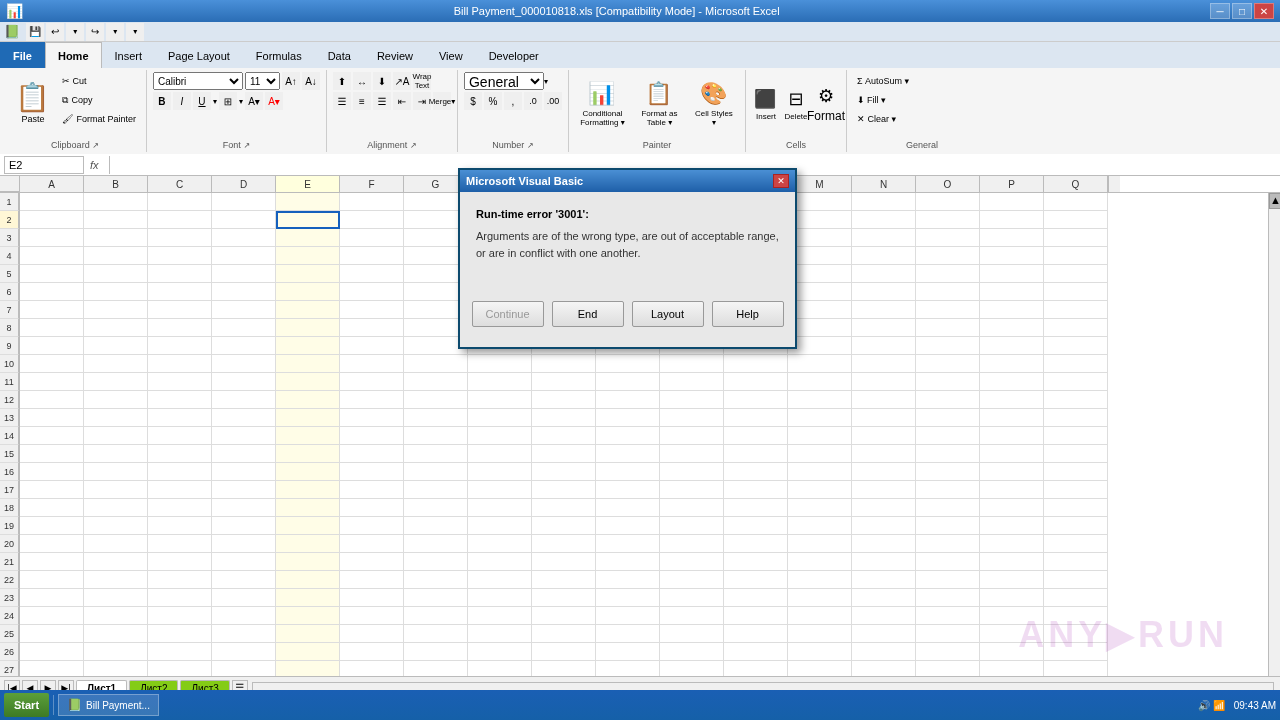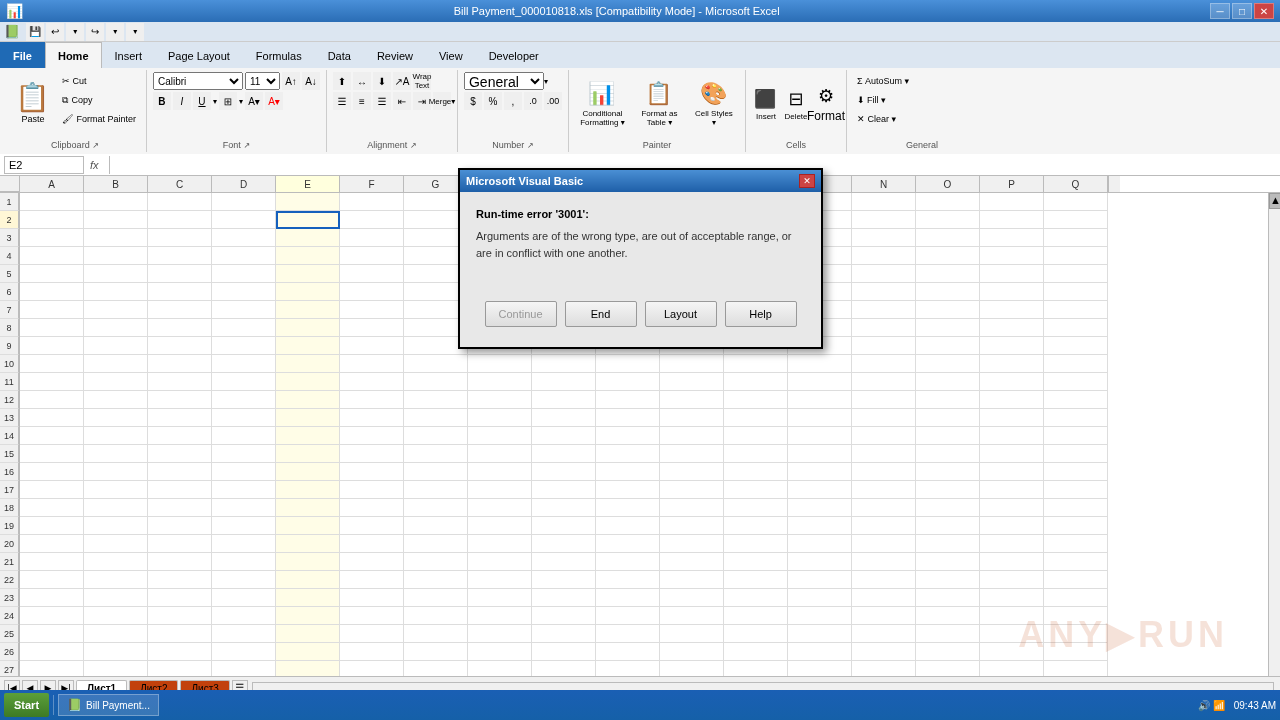--- a/index.html
+++ b/index.html
@@ -50,32 +50,32 @@
     .name-box { width: 80px; height: 18px; border: 1px solid #bbb; padding: 0 4px; font-size: 11px; }
     .formula-divider { width: 1px; height: 18px; background: #bbb; margin: 0 4px; }
     .formula-input { flex: 1; height: 18px; border: 1px solid transparent; padding: 0 4px; font-size: 11px; outline: none; }
     .col-header { min-width: 64px; border-right: 1px solid #bbb; text-align: center; font-size: 10px; display: flex; align-items: center; justify-content: center; color: #333; }
     .row-num { height: 18px; background: #f0f0f0; border-bottom: 1px solid #ddd; border-right: 1px solid #bbb; text-align: center; font-size: 9px; display: flex; align-items: center; justify-content: center; color: #333; }
     .grid-row { display: flex; height: 18px; }
     .cell { min-width: 64px; border-right: 1px solid #ddd; border-bottom: 1px solid #ddd; font-size: 10px; padding: 0 2px; display: flex; align-items: center; overflow: hidden; }
 
     
     .sheet-tabs-bar { height: 22px; background: #f0f0f0; border-top: 1px solid #bbb; display: flex; align-items: center; padding: 0 4px; gap: 2px; }
-    .sheet-tab { padding: 2px 10px; border: 1px solid #bbb; border-bottom: none; background: #c2410c; cursor: pointer; font-size: 10px; border-radius: 2px 2px 0 0; }
+    .sheet-tab { padding: 2px 10px; border: 1px solid #bbb; border-bottom: none; background: #84cc16; cursor: pointer; font-size: 10px; border-radius: 2px 2px 0 0; }
     .sheet-tab.active { background: #fff; font-weight: bold; }
     .nav-btn { width: 16px; height: 16px; border: 1px solid #bbb; background: #f0f0f0; cursor: pointer; display: flex; align-items: center; justify-content: center; font-size: 9px; }
     .scrollbar-h { flex: 1; height: 12px; background: #f0f0f0; border: 1px solid #bbb; margin: 0 2px; align-self: center; }
 
     
     .status-bar { height: 22px; background: #f0f0f0; border-top: 1px solid #bbb; display: flex; align-items: center; padding: 0 8px; font-size: 10px; color: #333; justify-content: space-between; }
     .status-right { display: flex; align-items: center; gap: 8px; }
 
     
     .dialog-overlay { position: fixed; top: 0; left: 0; width: 1280px; height: 720px; z-index: 100; pointer-events: none; }
-    .dialog { position: absolute; top: 168px; left: 458px; width: 365px; background: #e8e8e8; border: 2px solid #000000; box-shadow: 4px 4px 8px rgba(0,0,0,0.4); pointer-events: all; }
+    .dialog { position: absolute; top: 168px; left: 458px; width: 339px; background: #e8e8e8; border: 2px solid #0c4a6e; box-shadow: 4px 4px 8px rgba(0,0,0,0.4); pointer-events: all; }
     .dialog-titlebar { height: 22px; background: linear-gradient(to bottom, #4a8fd4, #1e5fa8); display: flex; align-items: center; justify-content: space-between; padding: 0 6px; color: white; font-size: 11px; font-weight: bold; }
     .dialog-close { width: 16px; height: 14px; background: #c44; border: 1px solid #a22; color: white; font-size: 9px; cursor: pointer; display: flex; align-items: center; justify-content: center; }
     .dialog-body { padding: 16px 16px 8px 16px; background: #e8e8e8; }
     .dialog-error-code { font-weight: bold; margin-bottom: 8px; font-size: 11px; }
     .dialog-message { font-size: 11px; color: #333; margin-bottom: 40px; line-height: 1.5; }
     .dialog-buttons { display: flex; gap: 8px; justify-content: center; padding-bottom: 12px; }
     .dlg-btn { min-width: 72px; height: 26px; padding: 2px 8px; border: 1px solid #999; background: linear-gradient(to bottom, #f5f5f5, #ddd); cursor: pointer; font-size: 11px; border-radius: 2px; }
     .dlg-btn.disabled { color: #999; cursor: default; }
   </style>
 </head>
@@ -835,21 +835,21 @@
             <div class="cell"></div>
             <div class="cell"></div>
             <div class="cell"></div>
             <div class="cell"></div>
             <div class="cell"></div>
             <div class="cell"></div>
             <div class="cell"></div>
           </div>
         </div>
 
-      <div style="position:absolute; bottom:20px; right:40px; opacity:0.15; font-size:36px; font-weight:bold; color:#c2410c; pointer-events:none; letter-spacing:4px;">ANY▶RUN</div>
+      <div style="position:absolute; bottom:20px; right:40px; opacity:0.15; font-size:36px; font-weight:bold; color:#a21caf; pointer-events:none; letter-spacing:4px;">ANY▶RUN</div>
     </div>
 
     <div style="width:12px; background:#f0f0f0; border-left:1px solid #bbb;">
       <div style="width:12px; height:16px; background:#bbb; border:1px solid #999; cursor:pointer;">▲</div>
       <div style="flex:1; background:#e0e0e0;"></div>
 
     </div>
   </div>
 </div>
 

